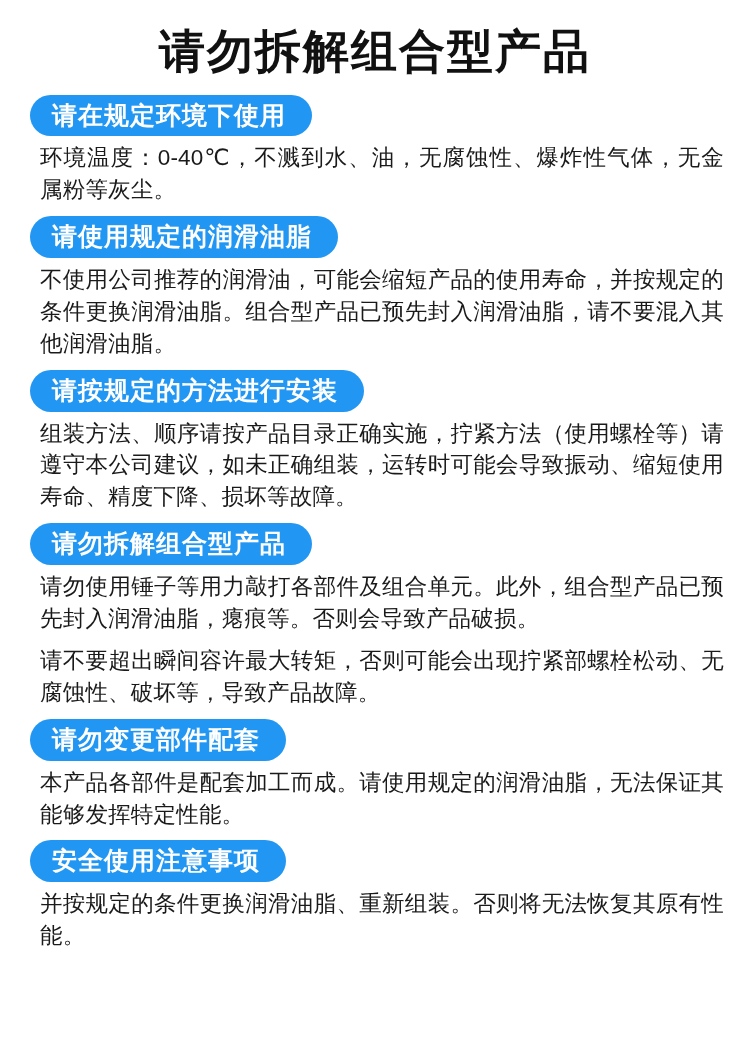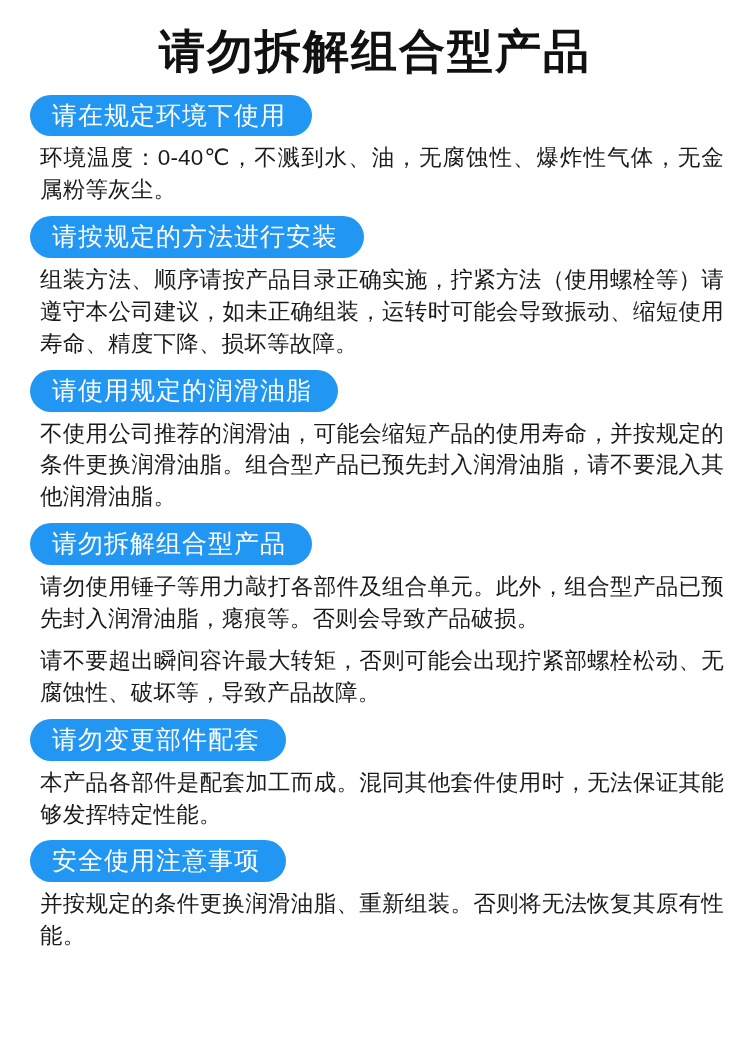--- a/index.html
+++ b/index.html
@@ -34,21 +34,21 @@
     margin-bottom: 4px;
   }
   .pill-row {
     margin: 0 0 6px 8px;
   }
   .pill {
     display: inline-block;
     background: #2196f3;
     color: #ffffff;
     font-size: 25px;
-    font-weight: normal;
+    font-weight: bold;
     letter-spacing: 1px;
     padding: 6px 26px 7px 22px;
     border-radius: 24px;
     line-height: 1.15;
     white-space: nowrap;
   }
   .body-text {
     font-size: 22.5px;
     line-height: 1.42;
     color: #1a1a1a;
@@ -66,48 +66,48 @@
 
   <div class="section">
     <div class="pill-row">
       <span class="pill">请在规定环境下使用</span>
     </div>
     <p class="body-text">环境温度：0-40℃，不溅到水、油，无腐蚀性、爆炸性气体，无金属粉等灰尘。</p>
   </div>
 
   <div class="section">
     <div class="pill-row">
-      <span class="pill">请按规定的方法进行安装</span>
+      <span class="pill">请使用规定的润滑油脂</span>
     </div>
-    <p class="body-text">组装方法、顺序请按产品目录正确实施，拧紧方法（使用螺栓等）请遵守本公司建议，如未正确组装，运转时可能会导致振动、缩短使用寿命、精度下降、损坏等故障。</p>
+    <p class="body-text">不使用公司推荐的润滑油，可能会缩短产品的使用寿命，并按规定的条件更换润滑油脂。组合型产品已预先封入润滑油脂，请不要混入其他润滑油脂。</p>
   </div>
 
   <div class="section">
     <div class="pill-row">
-      <span class="pill">请使用规定的润滑油脂</span>
+      <span class="pill">请按规定的方法进行安装</span>
     </div>
-    <p class="body-text">不使用公司推荐的润滑油，可能会缩短产品的使用寿命，并按规定的条件更换润滑油脂。组合型产品已预先封入润滑油脂，请不要混入其他润滑油脂。</p>
+    <p class="body-text">组装方法、顺序请按产品目录正确实施，拧紧方法（使用螺栓等）请遵守本公司建议，如未正确组装，运转时可能会导致振动、缩短使用寿命、精度下降、损坏等故障。</p>
   </div>
 
   <div class="section">
     <div class="pill-row">
       <span class="pill">请勿拆解组合型产品</span>
     </div>
     <p class="body-text">请勿使用锤子等用力敲打各部件及组合单元。此外，组合型产品已预先封入润滑油脂，瘪痕等。否则会导致产品破损。</p>
   </div>
 
   <div class="section">
     <p class="body-text">请不要超出瞬间容许最大转矩，否则可能会出现拧紧部螺栓松动、无腐蚀性、破坏等，导致产品故障。</p>
   </div>
 
   <div class="section">
     <div class="pill-row">
       <span class="pill">请勿变更部件配套</span>
     </div>
-    <p class="body-text">本产品各部件是配套加工而成。混同其他套件使用时，无法保证其能够发挥特定性能。</p>
+    <p class="body-text">本产品各部件是配套加工而成。请使用规定的润滑油脂，无法保证其能够发挥特定性能。</p>
   </div>
 
   <div class="section">
     <div class="pill-row">
       <span class="pill">安全使用注意事项</span>
     </div>
     <p class="body-text">并按规定的条件更换润滑油脂、重新组装。否则将无法恢复其原有性能。</p>
   </div>
 
 </div>

